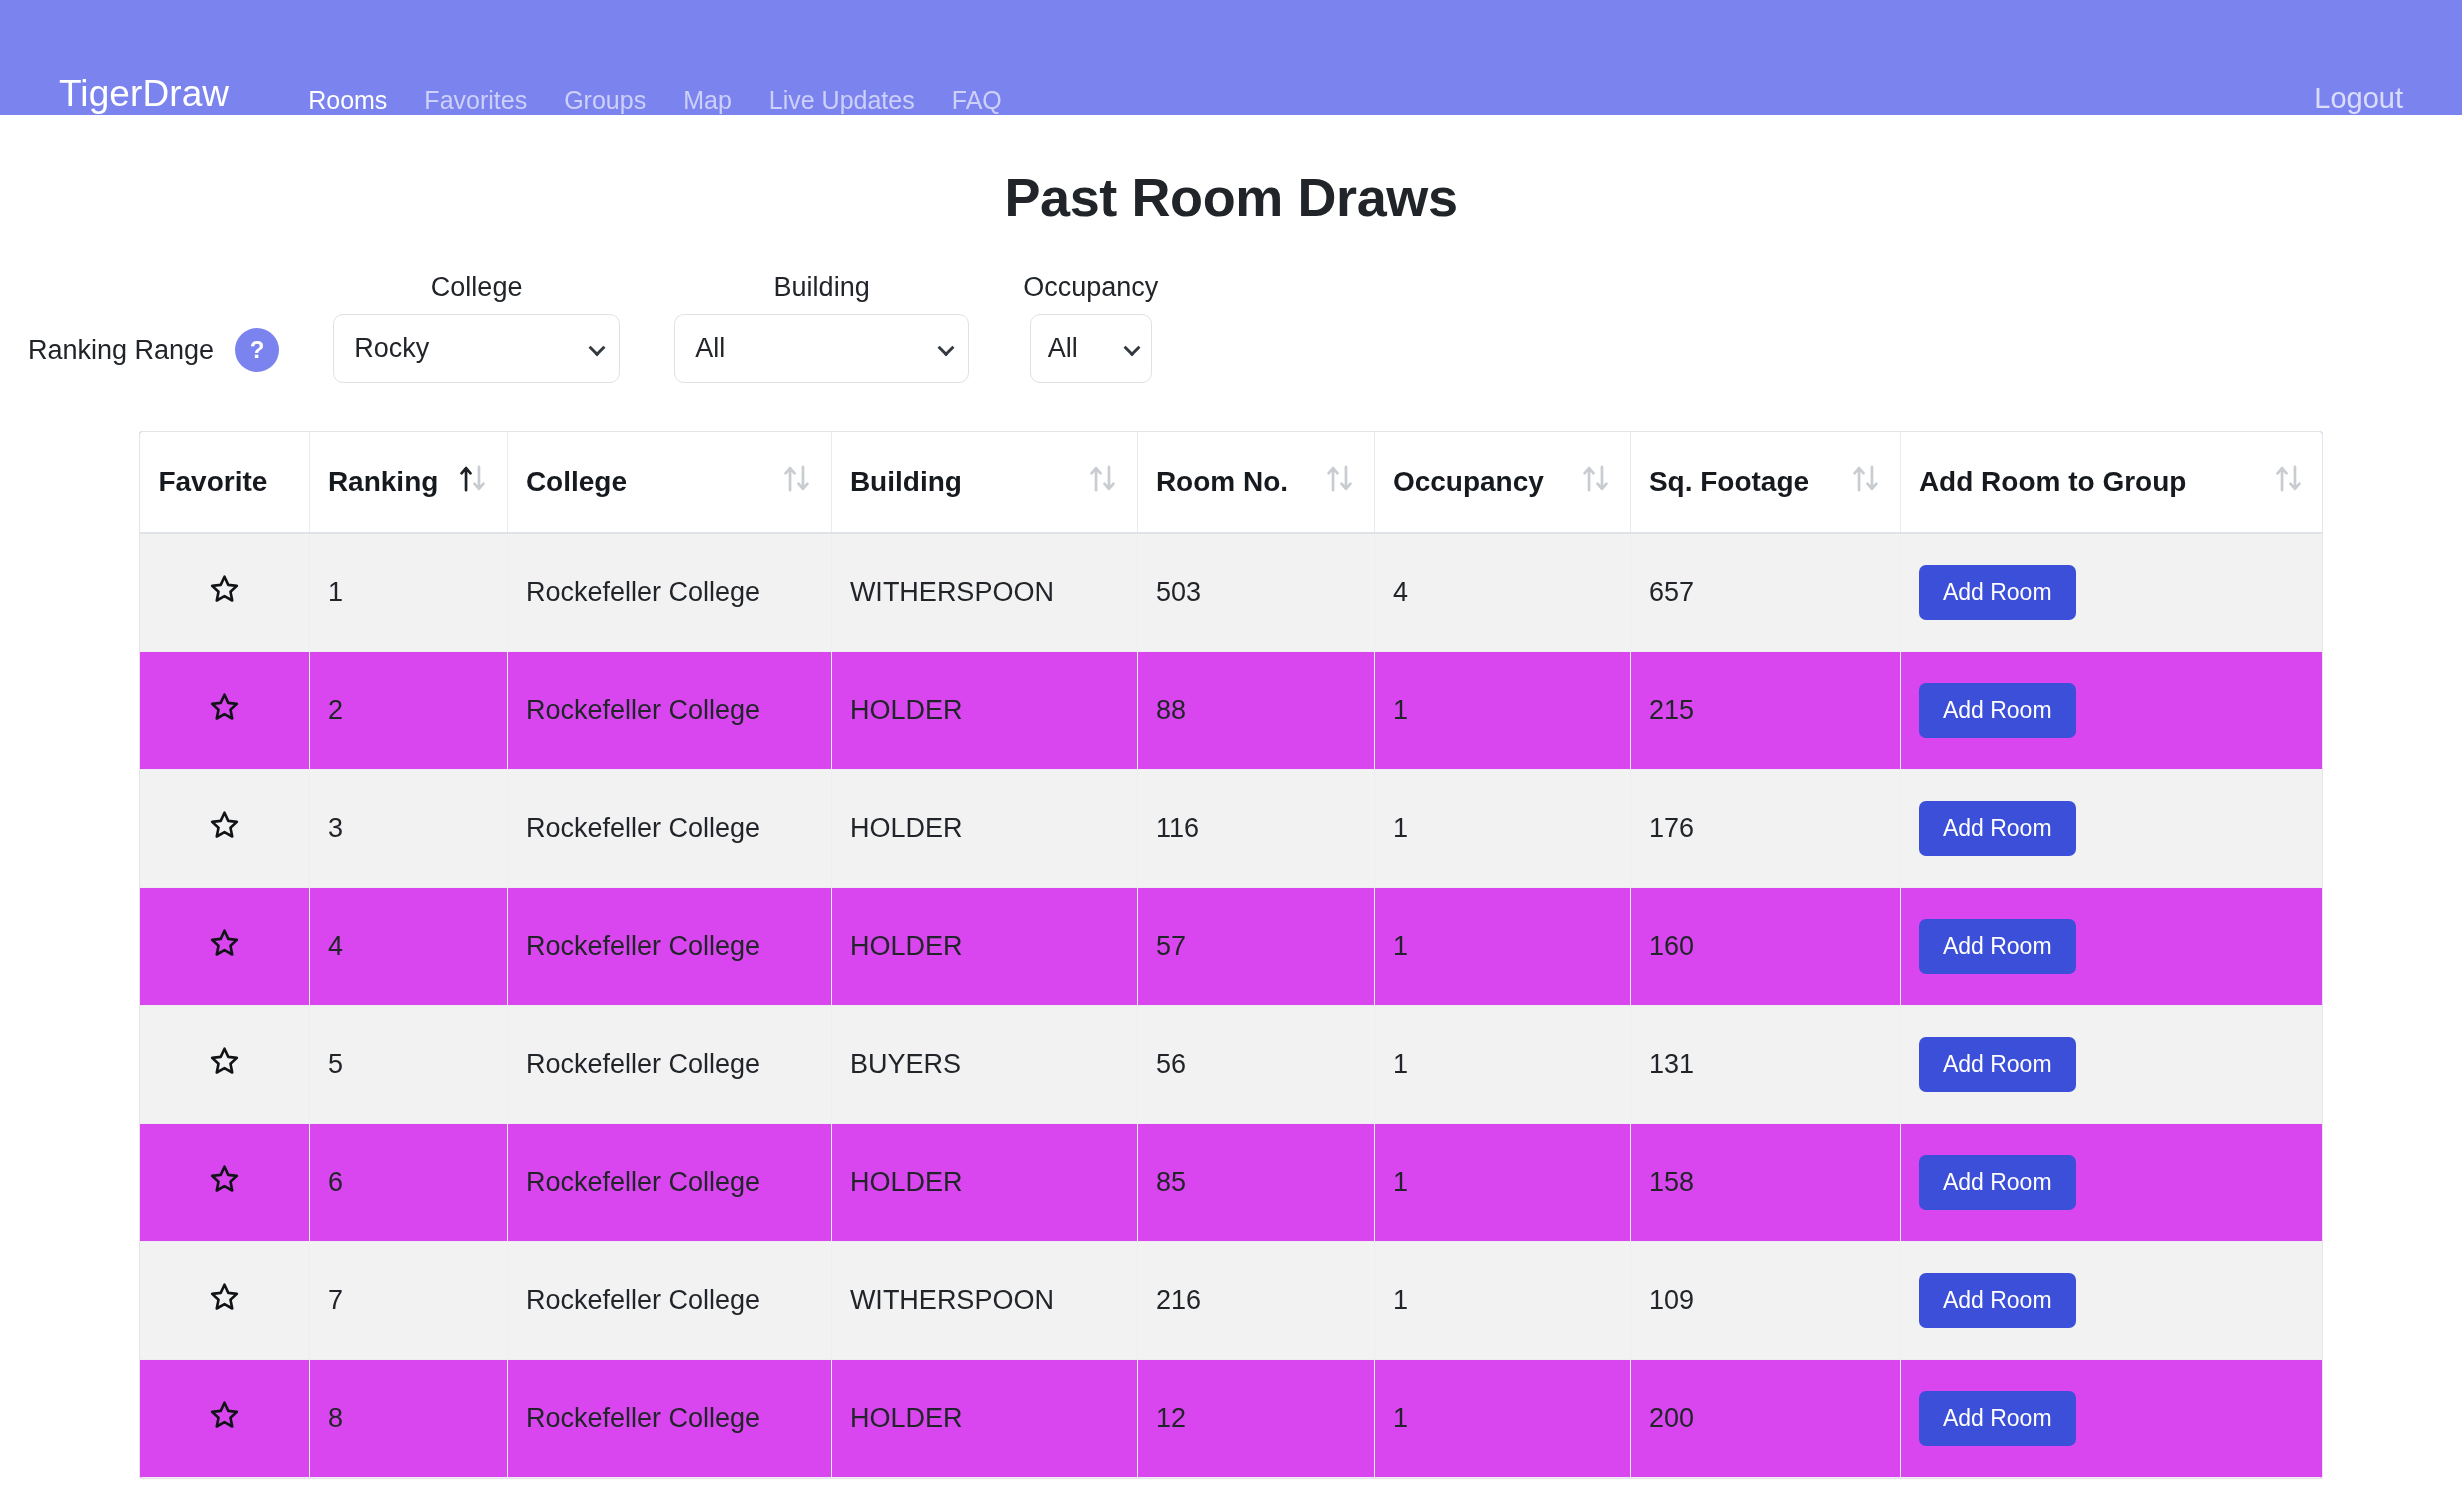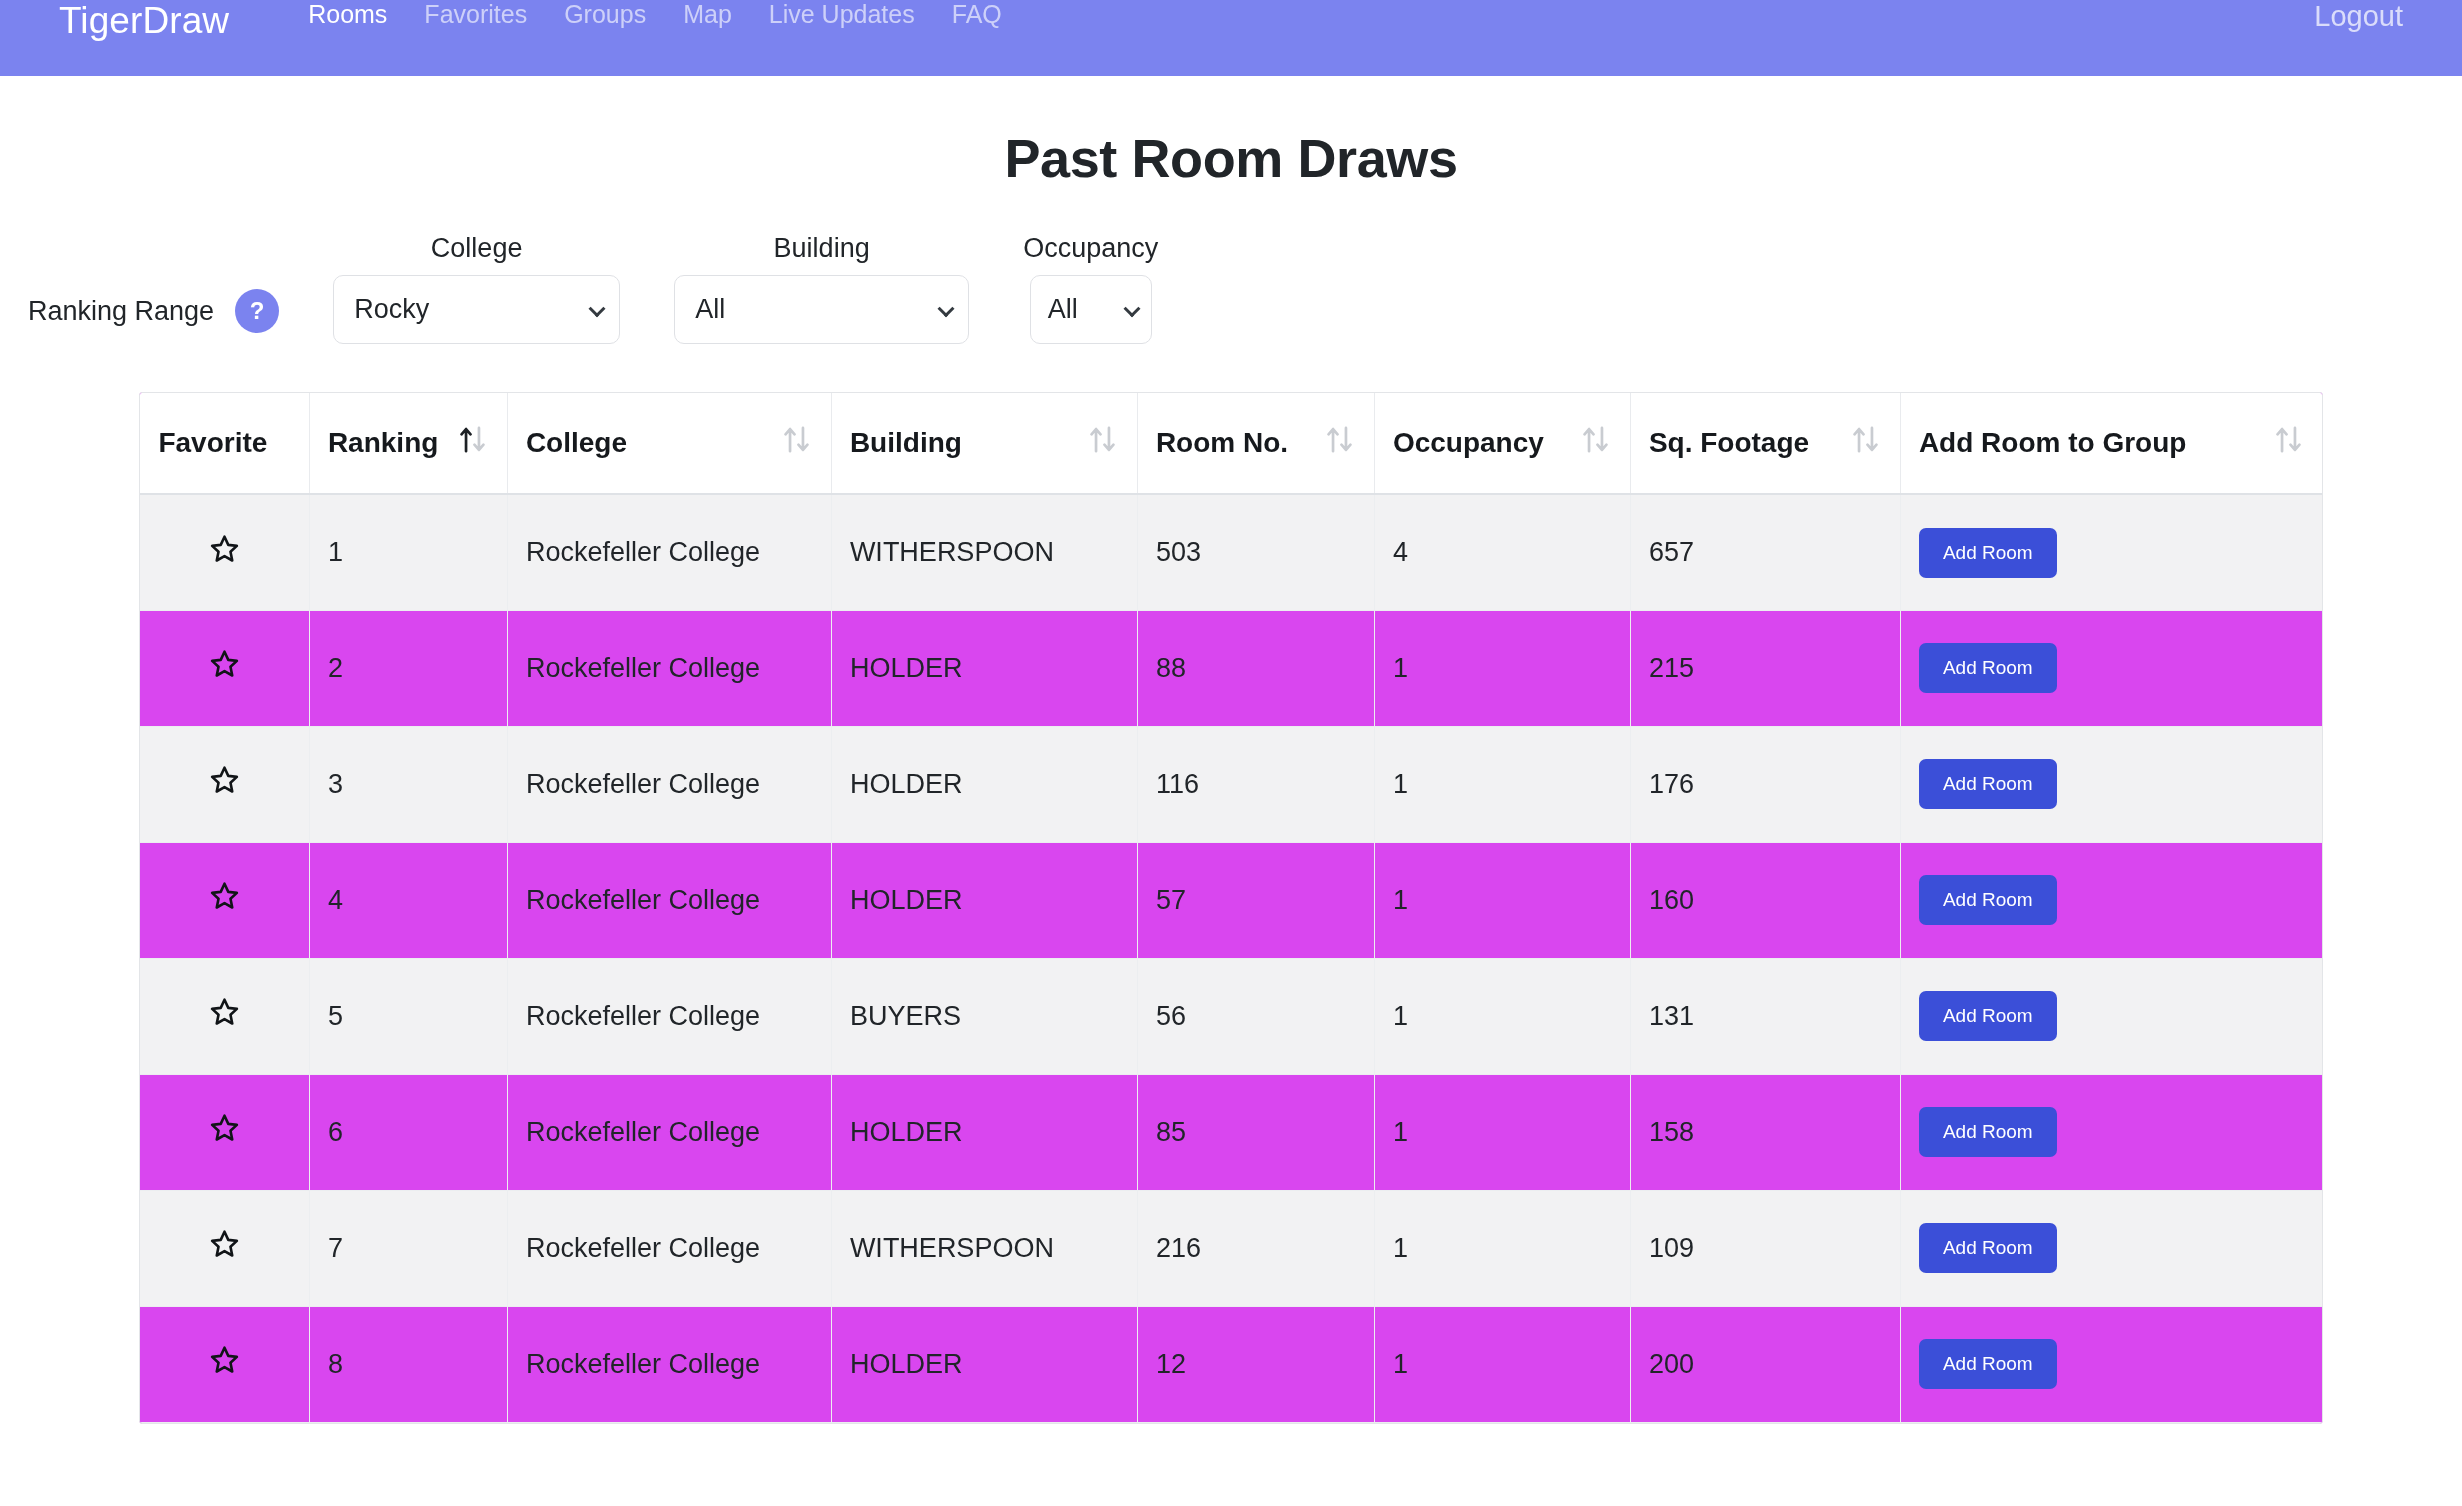--- a/index.html
+++ b/index.html
@@ -6,24 +6,24 @@
   html, body {
     margin: 0; padding: 0;
     width: 2462px; height: 1507px;
     background: #ffffff;
     font-family: "Liberation Sans", sans-serif;
     overflow: hidden;
   }
 
   
   .navbar {
-    height: 76px;
+    height: 115px;
     background: #7b83ef;
     display: flex;
-    align-items: flex-start;
+    align-items: flex-end;
     padding: 0 59px;
     position: relative;
   }
   .brand {
     color: #ffffff;
     font-size: 37px;
     font-weight: 400;
     letter-spacing: 0.1px;
     margin-right: 79px;
     white-space: nowrap;
@@ -195,21 +195,21 @@
     display: inline-flex;
     align-items: center;
     justify-content: center;
     cursor: pointer;
   }
   .add-room-btn {
     background: #3b4fd8;
     color: #ffffff;
     border: none;
     border-radius: 7px;
-    font-size: 19px;
+    font-size: 23px;
     padding: 14px 24px;
     font-family: "Liberation Sans", sans-serif;
     cursor: pointer;
     white-space: nowrap;
   }
   .col-fav    { width: 169px; }
   .col-rank   { width: 198px; }
   .col-col    { width: 324px; }
   .col-bldg   { width: 306px; }
   .col-room   { width: 237px; }

